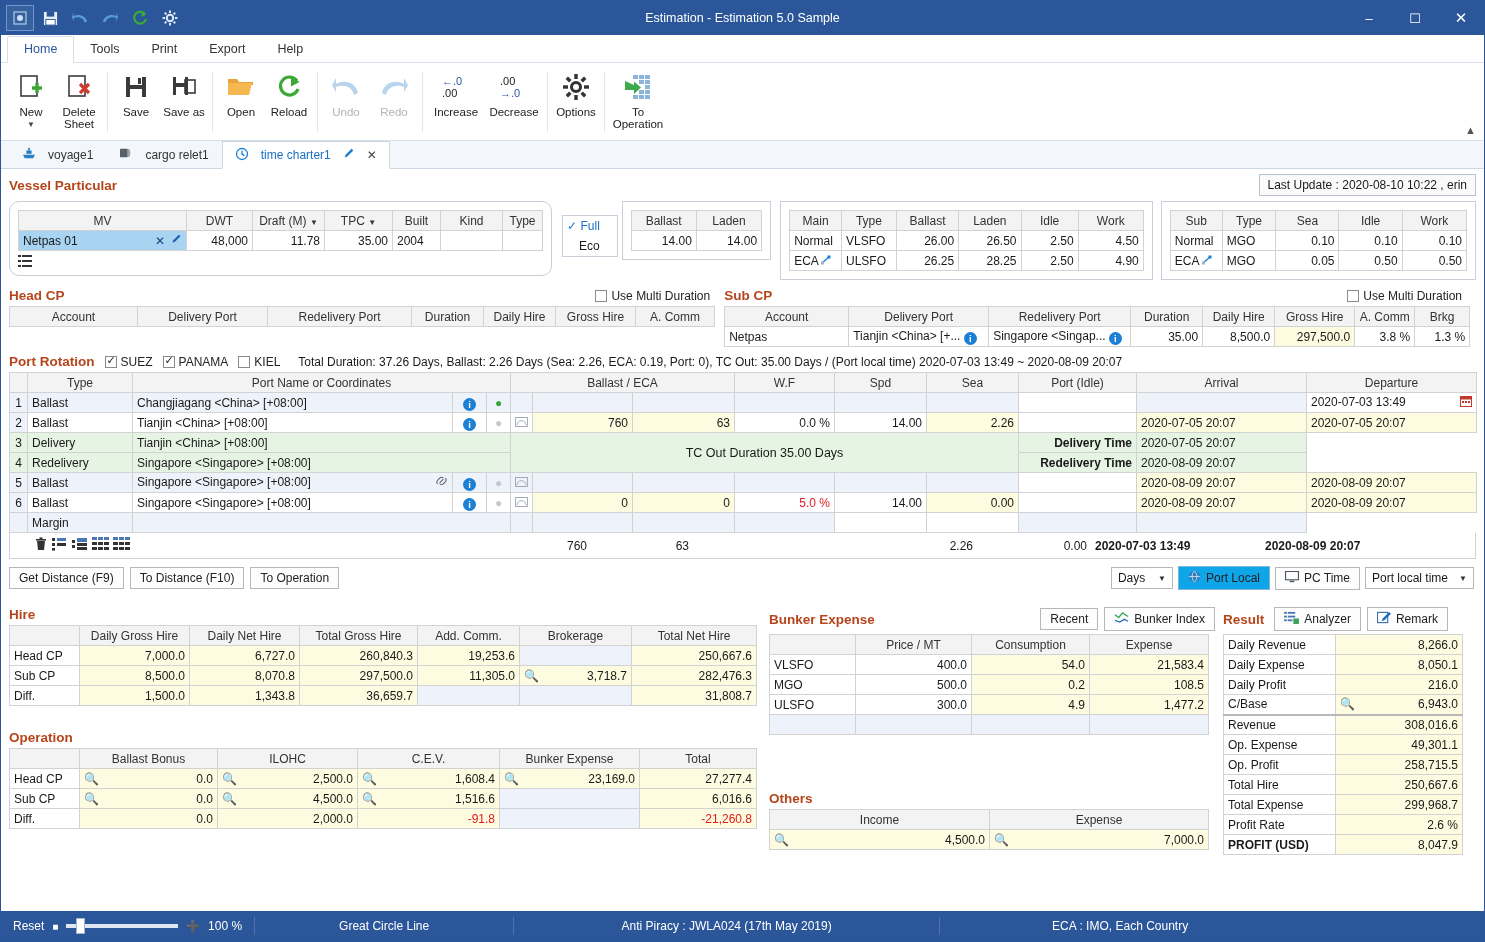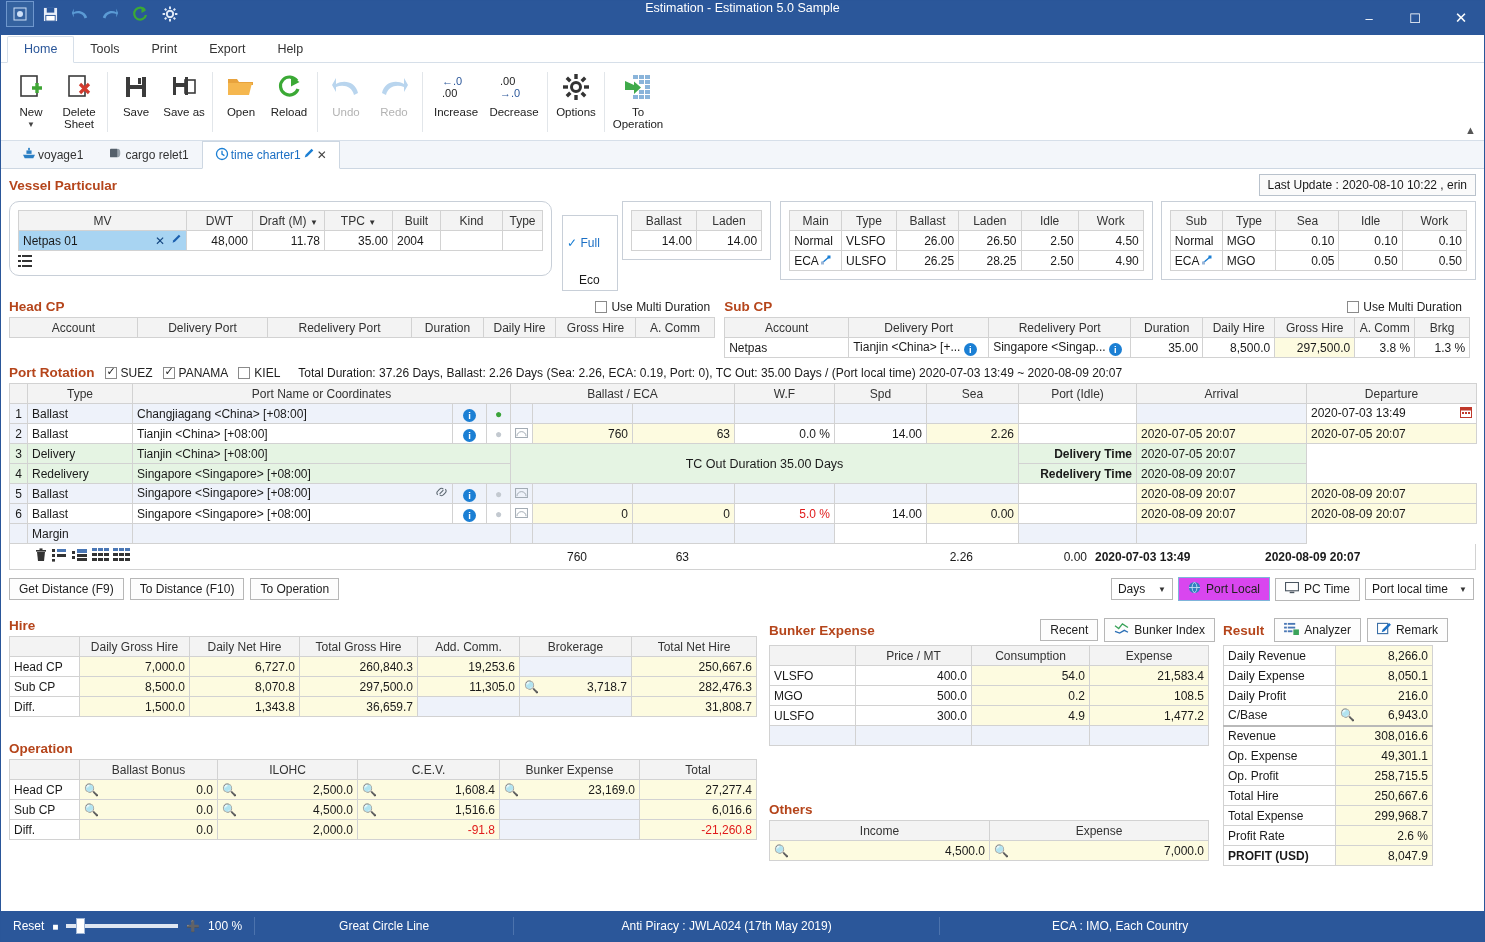--- a/index.html
+++ b/index.html
@@ -9,21 +9,21 @@
     font-family: "Liberation Sans", sans-serif;
     font-size: 12px;
     background: #ffffff;
     color: #1a1a1a;
     overflow: hidden;
   }
   .app { width:1485px; height:942px; position:relative; background:#fff;
          border:1px solid #2a5699; display:flex; flex-direction:column; }
 
   
-  .titlebar { height:34px; background:#2b579a; display:flex; align-items:flex-start;
+  .titlebar { height:34px; background:#2b579a; display:flex; align-items:center;
               position:relative; flex:0 0 34px; }
   .qat { display:flex; align-items:center; gap:2px; padding-left:5px; }
   .qat-btn { width:28px; height:26px; display:flex; align-items:center;
              justify-content:center; color:#cfe0f7; font-size:15px; }
   .qat-btn.boxed { border:1px solid #6f97cd; background:#35629f; }
   .qat-btn svg { display:block; }
   .title-text { position:absolute; left:0; right:0; text-align:center;
                 color:#ffffff; font-size:12.5px; pointer-events:none; }
   .wincontrols { margin-left:auto; display:flex; height:34px; }
   .wc { width:46px; height:34px; display:flex; align-items:center;
@@ -47,21 +47,21 @@
   .rbtn.wide { width:58px; }
   .rbtn .ico { height:32px; display:flex; align-items:center; justify-content:center; }
   .rbtn .lbl { font-size:11.5px; text-align:center; line-height:12px; color:#222; }
   .rbtn.disabled .lbl { color:#b3b3b3; }
   .caret-dn { font-size:8px; line-height:7px; color:#444; }
   .ribbon-collapse { position:absolute; right:8px; bottom:4px; font-size:11px; color:#555; }
 
   
   .doctabs { height:28px; background:#f3f6fa; border-bottom:1px solid #cdd7e2;
              display:flex; align-items:stretch; padding-left:8px; flex:0 0 28px; }
-  .dtab { display:flex; align-items:center; gap:2px; padding:0 12px; font-size:12px;
+  .dtab { display:flex; align-items:center; gap:12px; padding:0 12px; font-size:12px;
           color:#333; border:1px solid transparent; }
   .dtab.active { background:#fff; border:1px solid #cdd7e2; border-bottom-color:#fff;
                  margin-bottom:-1px; color:#1b6fc4; }
   .dtab .x { color:#444; font-size:12px; }
 
   
   .content { flex:1 1 auto; position:relative; background:#fff; padding:0 8px;
              overflow:hidden; }
   .sec-title { color:#b5451b; font-weight:bold; font-size:13.5px; }
   .panel { border:1px solid #c8cfd8; background:#fff; }
@@ -82,21 +82,21 @@
 
   .info-i { display:inline-block; width:13px; height:13px; border-radius:50%;
             background:#1b7fd4; color:#fff; font-size:9.5px; line-height:13px;
             text-align:center; font-weight:bold; vertical-align:-2px; }
   .pin { color:#3aa33a; font-size:12px; }
   .pin.off { color:#c3c9d0; }
   .mag { color:#555; font-size:12px; }
 
   .btn { border:1px solid #b7b7b7; background:#fdfdfd; font-size:12px;
          padding:3px 9px; color:#222; display:inline-flex; align-items:center; gap:5px; }
-  .btn.blue { background:#d946ef; border-color:#7fb4da;justify-content:center; }
+  .btn.blue { background:#0ea5e9; border-color:#7fb4da;justify-content:center; }
   .lbl-chk { display:inline-flex; align-items:center; gap:4px; font-size:12px; color:#222; }
   .chkbox { width:12px; height:12px; border:1px solid #8a8a8a; background:#fff;
             display:inline-block; position:relative; }
   .chkbox.on:after { content:"\2713"; position:absolute; left:1px; top:-3px;
                      font-size:11px; color:#1a1a1a; }
 
   .statusbar { height:30px; background:#2b579a; color:#fff; display:flex;
                align-items:center; font-size:12px; flex:0 0 30px; }
   .sb-cell { padding:0 12px; height:18px; display:flex; align-items:center;
              border-right:1px solid #4c73ad; }
@@ -408,21 +408,21 @@
                 <rect x="4" y="6" width="10" height="2"></rect>
                 <rect x="0" y="11" width="3" height="2"></rect>
                 <rect x="4" y="11" width="10" height="2"></rect>
               </g>
             </svg>
         </div>
       </div>
 
       <div style="display:flex;align-items:flex-start;margin-left:10px;">
         <div style="font-size:12px;padding-top:14px;width:56px;">
-          <div style="color:#1b6fc4;border:1px solid #c8cfd8;border-bottom:none;background:#fff;padding:20px 4px;">
+          <div style="color:#1b6fc4;border:1px solid #c8cfd8;border-bottom:none;background:#fff;padding:3px 4px;">
             <span style="color:#1b7fd4;">✓</span> <span>Full</span>
           </div>
           <div style="border:1px solid #c8cfd8;border-top:none;background:#fff;padding:3px 4px 3px 16px;">
             <span>Eco</span>
           </div>
         </div>
         <div class="panel" style="padding:8px;margin-left:4px;">
           <table class="grid">
             <tbody>
                 <tr>
@@ -1078,21 +1078,21 @@
           <button class="btn" style="margin-left:6px;">
             <span>
               <svg width="14" height="13" viewBox="0 0 15 14">
                   <rect x="0.5" y="1.5" width="11" height="11" fill="#fff" stroke="#3a6ea5" stroke-width="1.2"></rect>
                   <path d="M5 11 l1-3 L13 1 l2 2 L8 10 Z" fill="#1b6fc4"></path>
                 </svg>
             </span>
             <span>Remark</span>
           </button>
         </div>
-        <table class="grid" style="width:210px;table-layout:fixed;margin-top:3px;">
+        <table class="grid" style="width:240px;table-layout:fixed;margin-top:3px;">
           <colgroup>
               <col style="width:112px">
               <col>
             </colgroup>
           <tbody>
               <tr>
             <td>Daily Revenue</td>
             <td class="num yel">8,266.0</td>
           </tr>
           <tr>

